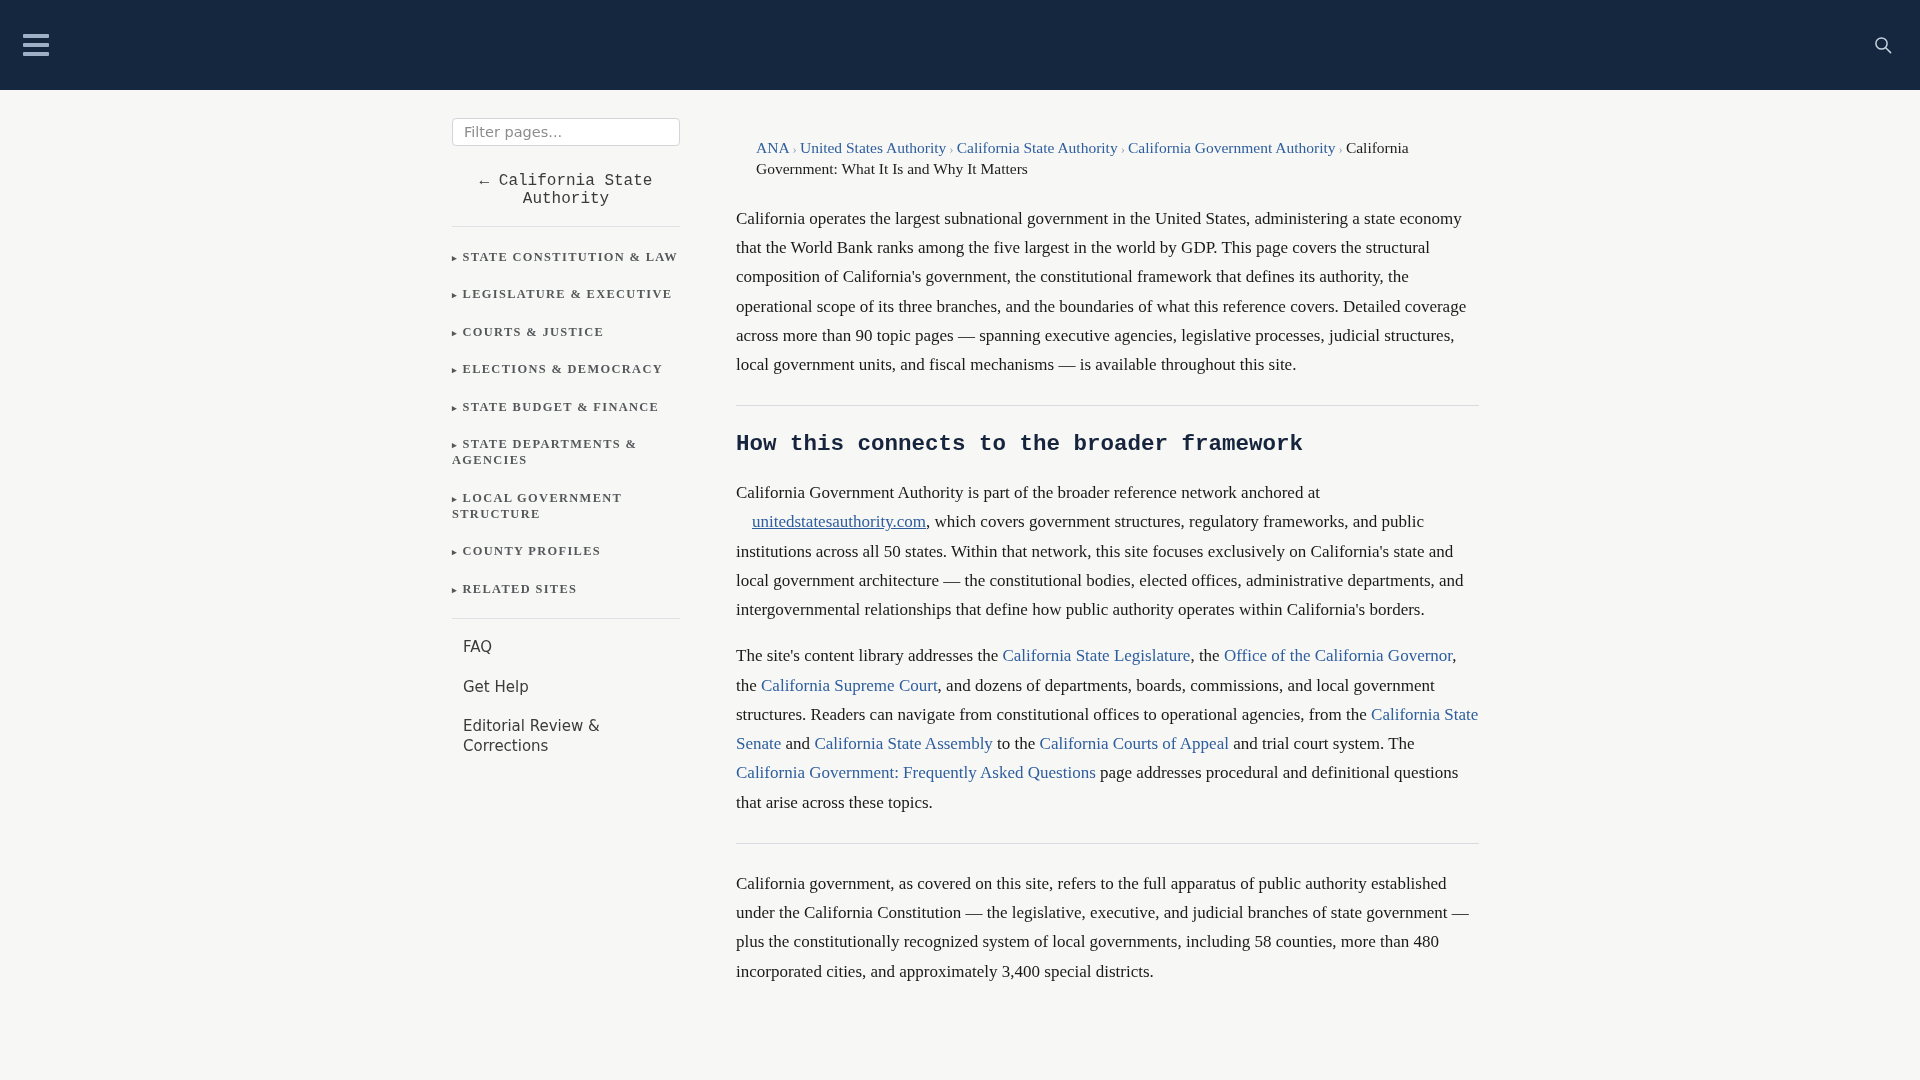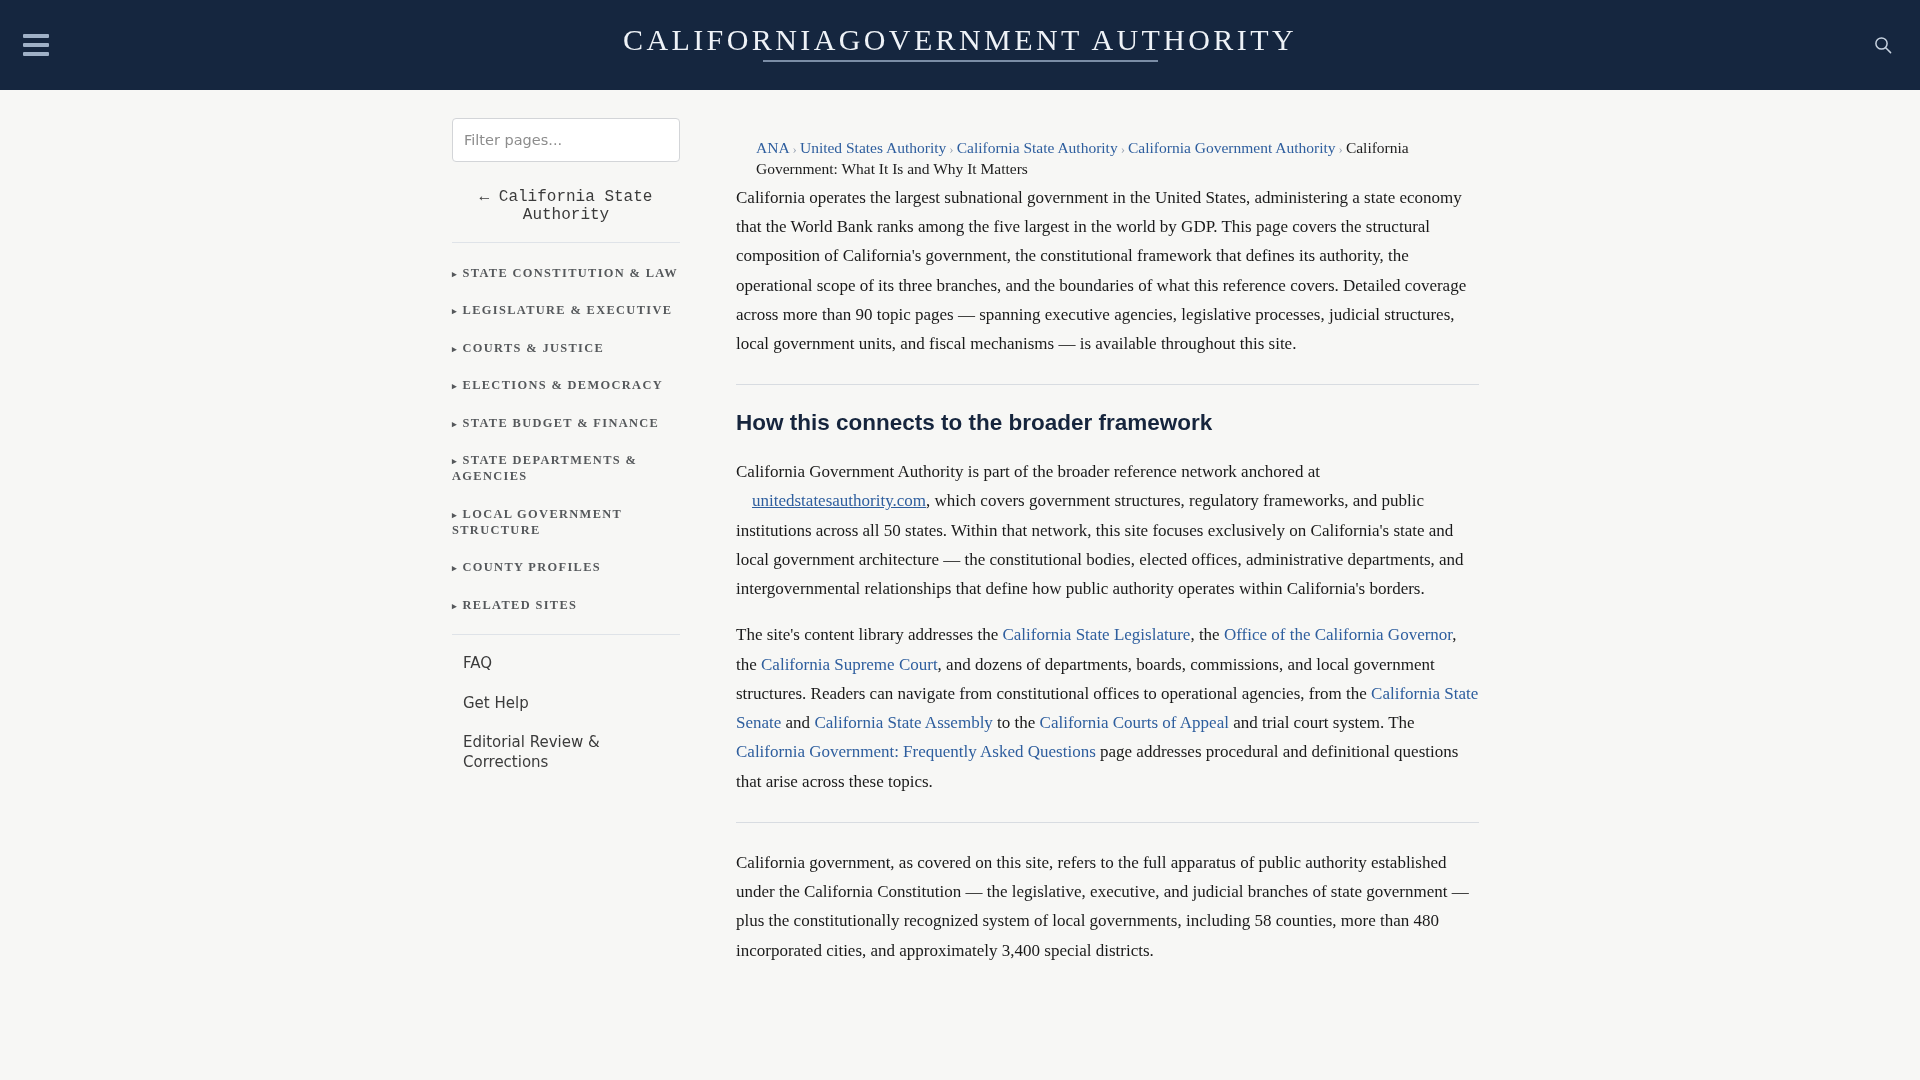--- a/index.html
+++ b/index.html
@@ -80,21 +80,21 @@
     padding-top: 28px;
   }
   .sidebar {
     width: 228px;
     margin-left: 452px;
     flex: 0 0 228px;
     font-family: "DejaVu Sans", "Liberation Sans", sans-serif;
   }
   .filter-input {
     width: 100%;
-    height: 44px;
+    height: 28px;
     padding: 4px 11px;
     border: 1px solid #d3d5d8;
     border-radius: 4px;
     background: #fff;
     font-size: 14.5px;
     color: #2d2d2d;
     font-family: "DejaVu Sans", "Liberation Sans", sans-serif;
     outline: none;
   }
   .filter-input::placeholder { color: #8d8d8d; }
@@ -151,21 +151,21 @@
   .content {
     margin-left: 56px;
     width: 743px;
     flex: 0 0 743px;
     padding-bottom: 40px;
   }
   .breadcrumb {
     font-size: 15.5px;
     line-height: 1.35;
     color: #2f3a4a;
-    margin: 20px 0 3px 20px;
+    margin: 20px 0 24px 20px;
     width: 716px;
   }
   .breadcrumb a {
     color: #5a6a84;
     text-decoration: none;
   }
   .breadcrumb .sep { color: #9aa4b3; padding: 0 3px; font-size: 13px; }
   .breadcrumb .current { color: #1c1c1c; }
 
   .content p, .content h2, .content h3 {
@@ -182,35 +182,34 @@
   .rule {
     border: 0;
     border-top: 1px solid #d8dce1;
     margin: 26px 0 25px 0;
   }
   .content h2 {
     font-size: 22.5px;
     font-weight: bold;
     color: #16253d;
     margin: 0 0 21px 0;
-    font-family: Liberation Sans, sans-serif;
+    font-family: Liberation Mono, monospace;
   }
 </style>
 </head>
 <body>
 
 <div class="topbar">
   <button class="hamburger">
     <span></span>
     <span></span>
     <span></span>
   </button>
 
   <div class="brand">
-    <div class="brand-title">CALIFORNIAGOVERNMENT AUTHORITY</div>
     <div class="brand-rule"></div>
   </div>
 
   <button class="search-btn">
     <svg width="20" height="20" viewBox="0 0 20 20" fill="none" aria-hidden="true">
       <circle cx="8.5" cy="8.5" r="5.6" stroke="#c7d2e0" stroke-width="1.5"></circle>
       <line x1="12.7" y1="12.7" x2="17.6" y2="17.6" stroke="#c7d2e0" stroke-width="1.5" stroke-linecap="round"></line>
     </svg>
   </button>
 </div>

